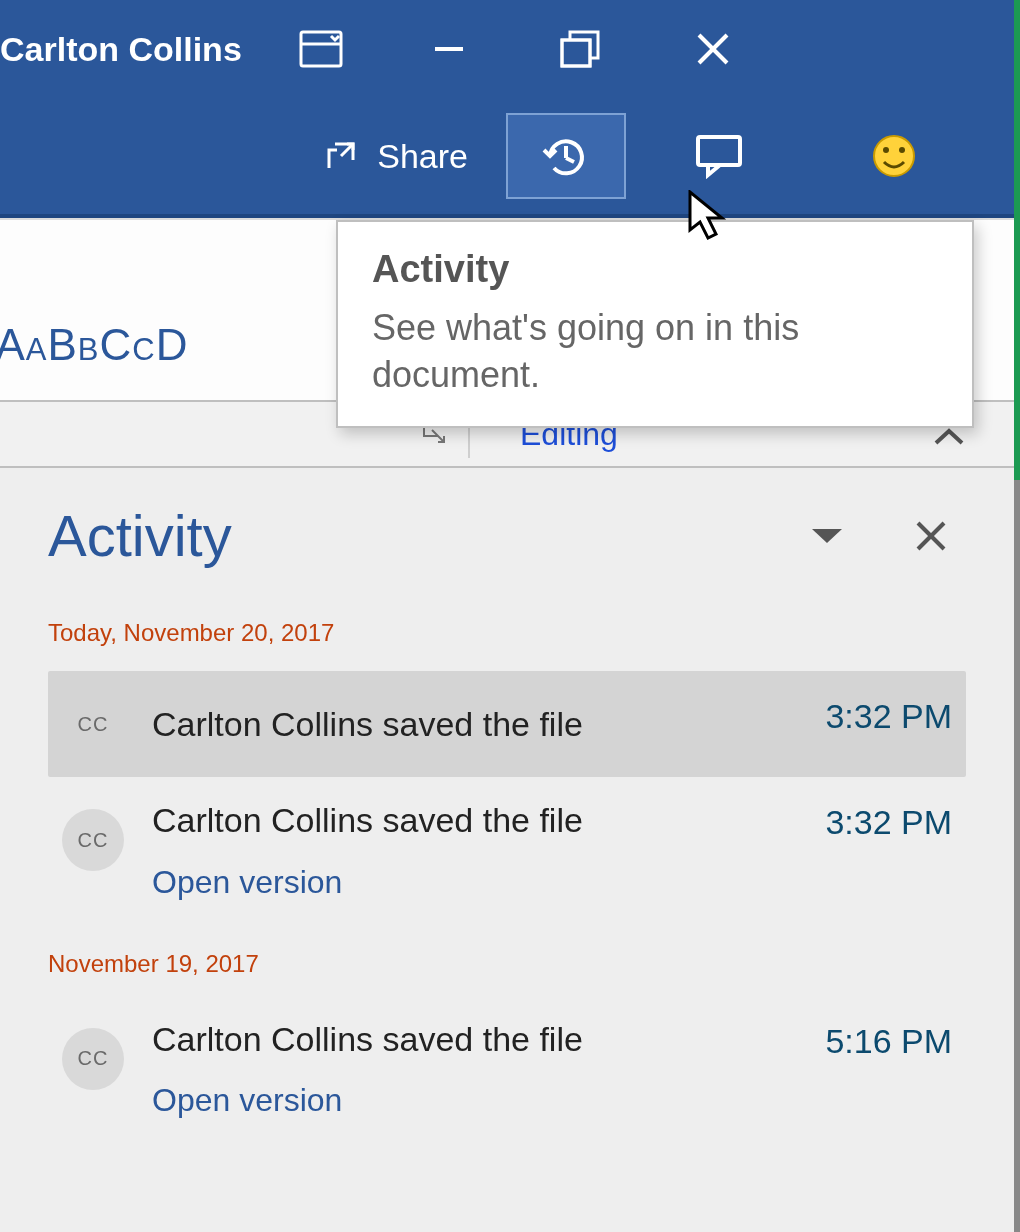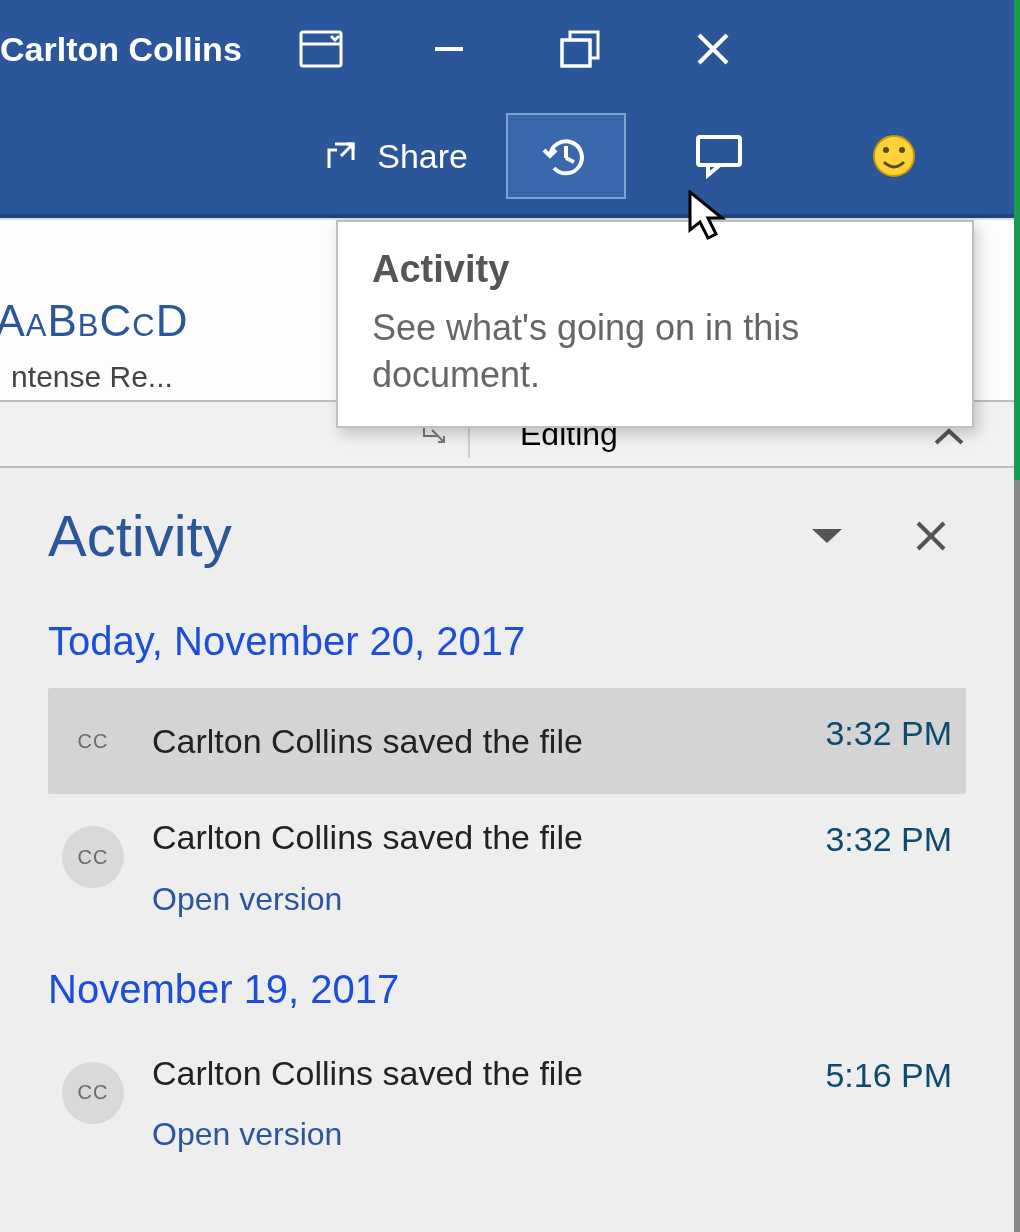--- a/index.html
+++ b/index.html
@@ -171,21 +171,21 @@
     color: #666;
   }
 
   
   .groupbar {
     height: 64px;
     background: #f1f1f1;
     border-bottom: 2px solid #bfbfbf;
     display: flex;
     align-items: center;
-    color: #000000;
+    color: #1d4ed8;
     font-size: 32px;
     position: relative;
   }
   .launcher {
     position: absolute;
     left: 420px;
     top: 16px;
   }
   .groupbar .sep {
     position: absolute;
@@ -230,22 +230,22 @@
     width: 70px;
     height: 60px;
     display: flex;
     align-items: center;
     justify-content: center;
     color: #555;
   }
   .pane-head .pane-close { margin-left: 34px; }
 
   .date-heading {
-    font-size: 40px;
-    color: #1d4ed8;
+    font-size: 24px;
+    color: #c2410c;
     margin: 22px 0 24px 0;
   }
 
   .entry {
     display: flex;
     align-items: center;
     padding: 22px 14px;
     border-radius: 2px;
     margin-bottom: 6px;
   }
@@ -364,21 +364,20 @@
         <circle cx="16" cy="18" r="3" fill="#5a4a00"></circle>
         <circle cx="32" cy="18" r="3" fill="#5a4a00"></circle>
         <path d="M14 30 Q24 40 34 30" fill="none" stroke="#5a4a00" stroke-width="3"></path>
       </svg>
     </div>
   </div>
 
   <div class="gallery">
     <div class="gcell">
       <div class="sample blue-sc">AaBbCcD</div>
-      <div class="caption">ntense Re...</div>
     </div>
   </div>
 
   <div class="groupbar">
     <span class="launcher">
       <svg width="30" height="30" fill="none" stroke="#777" stroke-width="2">
         <polyline points="4,4 4,18 18,18"></polyline>
         <line x1="12" y1="12" x2="24" y2="24"></line>
         <polyline points="18,24 24,24 24,18"></polyline>
       </svg>

